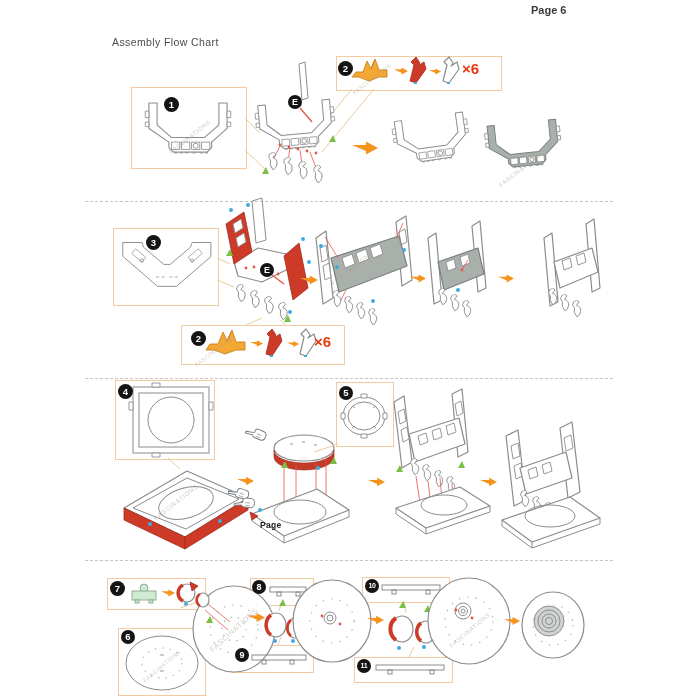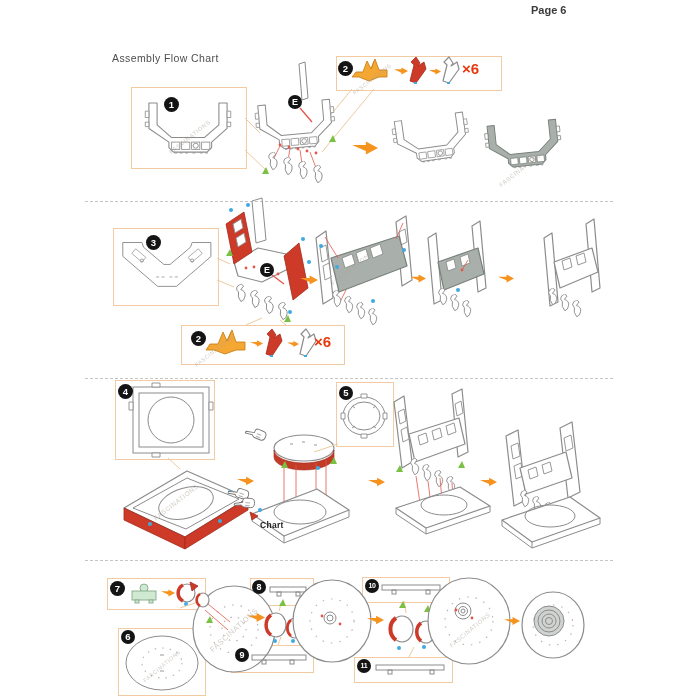--- a/index.html
+++ b/index.html
@@ -1,19 +1,19 @@
 <!DOCTYPE html>
 <html><head>
 <meta charset="utf-8">
 <style>
   html,body{margin:0;padding:0;background:#fff;}
   .sheet{position:relative;width:700px;height:700px;background:#ffffff;overflow:hidden;
          font-family:"Liberation Sans",sans-serif;}
   .pageno{position:absolute;left:531px;top:4px;font-size:11px;font-weight:bold;color:#3b3b3b;z-index:6;}
-  .title{position:absolute;left:112px;top:52px;font-size:10.5px;color:#4d4d4d;letter-spacing:.4px;z-index:6;}
+  .title{position:absolute;left:112px;top:36px;font-size:10.5px;color:#4d4d4d;letter-spacing:.4px;z-index:6;}
   .sep{position:absolute;left:85px;width:528px;border-top:1px dashed #c5c5c5;z-index:1;}
   .pbox{position:absolute;border:1px solid #F2CBA2;background:transparent;z-index:2;}
   .badge{position:absolute;background:#141414;color:#fff;border-radius:50%;text-align:center;
          font-weight:bold;z-index:6;}
   .x6{position:absolute;color:#E8380D;font-weight:bold;font-size:15px;z-index:6;}
   .front{position:absolute;color:#222;font-size:8.5px;font-weight:bold;letter-spacing:.3px;z-index:6;}
   .wm{position:absolute;color:rgba(172,160,148,.55);font-size:6.5px;letter-spacing:.6px;
       white-space:nowrap;z-index:5;transform:translate(-50%,-50%) rotate(-38deg);}
   svg.art{position:absolute;left:0;top:0;z-index:3;}
   .ol{stroke:var(--stroke,#8c8c8c);fill:var(--fill,#fff);stroke-width:1.2;stroke-linejoin:round;stroke-linecap:round;}
@@ -421,21 +421,21 @@
   <div class="badge" style="left:339px;top:386px;width:14px;height:14px;line-height:14px;font-size:9.5px">5</div>
   <div class="badge" style="left:110px;top:581px;width:15px;height:15px;line-height:15px;font-size:9.5px">7</div>
   <div class="badge" style="left:121px;top:630px;width:14px;height:14px;line-height:14px;font-size:9.5px">6</div>
   <div class="badge" style="left:252px;top:580px;width:14px;height:14px;line-height:14px;font-size:9px">8</div>
   <div class="badge" style="left:235px;top:648px;width:14px;height:14px;line-height:14px;font-size:9px">9</div>
   <div class="badge" style="left:365px;top:579px;width:14px;height:14px;line-height:14px;font-size:7px;letter-spacing:-.3px">10</div>
   <div class="badge" style="left:357px;top:659px;width:14px;height:14px;line-height:14px;font-size:7px;letter-spacing:-.3px">11</div>
 
   <div class="x6" style="left:462px;top:60px">×6</div>
   <div class="x6" style="left:314px;top:333px">×6</div>
-  <div class="front" style="left:260px;top:520px">Chart</div>
+  <div class="front" style="left:260px;top:520px">Page</div>
 
   <div class="wm" style="left:190px;top:137px;font-size:6px">FASCINATIONS</div>
   <div class="wm" style="left:372px;top:79px;font-size:5.5px">FASCINATIONS</div>
   <div class="wm" style="left:520px;top:170px;font-size:6px">FASCINATIONS</div>
   <div class="wm" style="left:214px;top:351px;font-size:5.5px">FASCINATIONS</div>
   <div class="wm" style="left:352px;top:268px;font-size:6px">FASCINATIONS</div>
   <div class="wm" style="left:176px;top:502px;font-size:6.5px">FASCINATIONS</div>
   <div class="wm" style="left:234px;top:630px;font-size:7.5px;transform:translate(-50%,-50%) rotate(-42deg)">FASCINATIONS</div>
   <div class="wm" style="left:162px;top:666px;font-size:5.5px;transform:translate(-50%,-50%) rotate(-40deg)">FASCINATIONS</div>
   <div class="wm" style="left:470px;top:630px;font-size:6px;transform:translate(-50%,-50%) rotate(-40deg)">FASCINATIONS</div>

